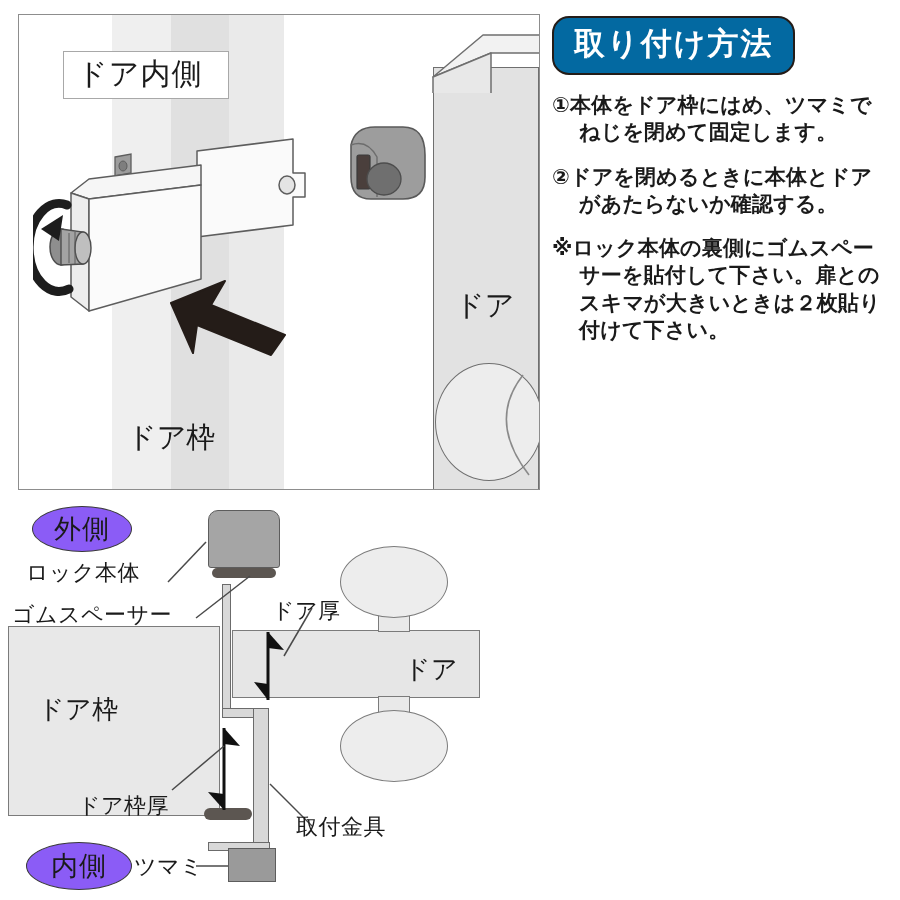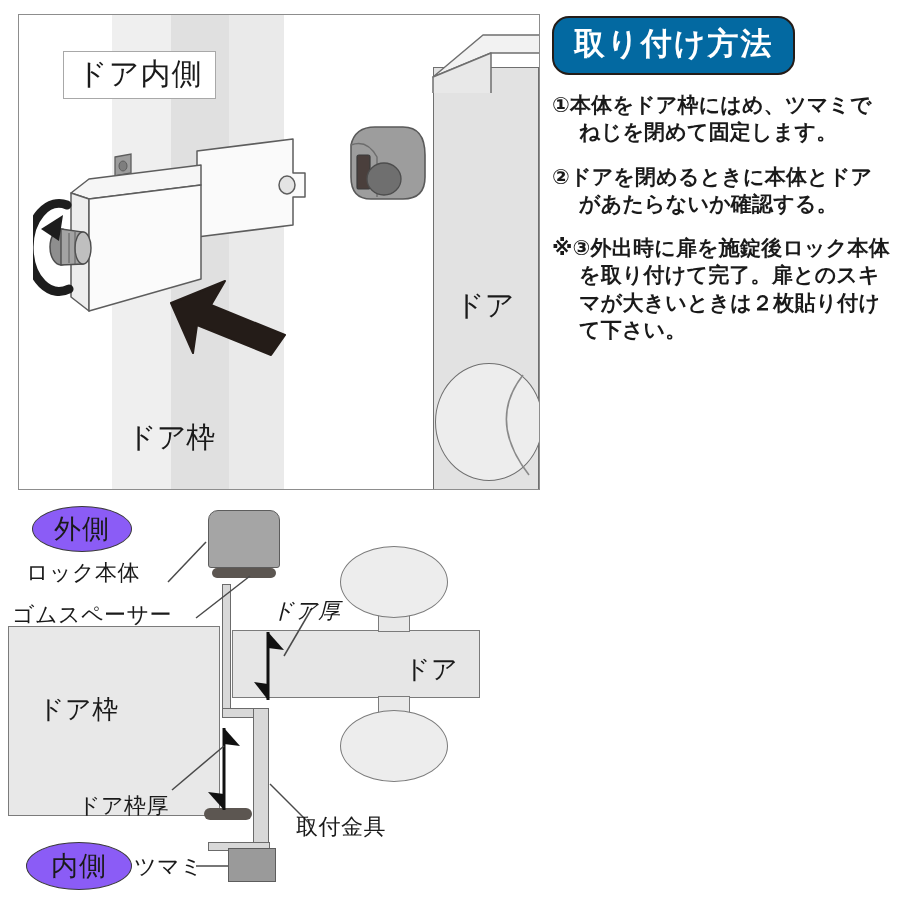--- a/index.html
+++ b/index.html
@@ -18,21 +18,21 @@
     position:absolute;left:18px;top:14px;width:522px;height:476px;
     border:1.5px solid #8d8d8d;background:#ffffff;box-sizing:border-box;
     overflow:hidden;
   }
   .stripe{position:absolute;top:0;bottom:0;}
   .stripe.edge{border-right:1px solid #b4b4b4;}
 
   #doorframe-label{
     left:44px;top:36px;font-size:30px;letter-spacing:1px;
     background:#ffffff;border:1.5px solid #a8a8a8;
-    padding:7px 13px 9px 13px;font-weight:400;
+    padding:7px 26px 9px 13px;font-weight:400;
   }
 
   
   #door-slab-face{
     position:absolute;left:414px;top:52px;width:106px;height:424px;
     background:#e2e2e2;border:1.5px solid #6f6f6f;box-sizing:border-box;
   }
 
   
   #door-knob-top{
@@ -146,21 +146,21 @@
     </svg>
 
     <div class="lbl" style="left:108px;top:408px;font-size:29px;">ドア枠</div>
     <div class="lbl" style="left:436px;top:276px;font-size:29px;">ドア</div>
   </div>
 
   <div id="instructions">
     <div id="instr-title">取り付け方法</div>
     <div class="instr-item">①本体をドア枠にはめ、ツマミでねじを閉めて固定します。</div>
     <div class="instr-item">②ドアを閉めるときに本体とドアがあたらないか確認する。</div>
-    <div class="instr-item">※③外出時に扉を施錠後ロック本体を取り付けて完了。扉とのスキマが大きいときは２枚貼り付けて下さい。</div>
+    <div class="instr-item">※ロック本体の裏側にゴムスペーサーを貼付して下さい。扉とのスキマが大きいときは２枚貼り付けて下さい。</div>
   </div>
 
   <div id="bottom-diagram">
 
     <div class="frameblk" style="left:8px;top:130px;width:212px;height:190px;"></div>
 
     <div class="doorblk" style="left:232px;top:134px;width:248px;height:68px;"></div>
 
     <div class="neck" style="left:378px;top:110px;width:32px;height:26px;"></div>
     <div class="knob-ell" style="left:340px;top:50px;width:108px;height:72px;"></div>
@@ -199,21 +199,21 @@
       <line x1="172" y1="294" x2="224" y2="250" stroke="#4a4a4a" stroke-width="1.5"></line>
       <line x1="270" y1="288" x2="312" y2="330" stroke="#4a4a4a" stroke-width="1.5"></line>
       <line x1="196" y1="370" x2="228" y2="370" stroke="#4a4a4a" stroke-width="1.5"></line>
     </svg>
 
     <div class="ellipse-badge" style="left:32px;top:10px;width:98px;height:44px;">外側</div>
     <div class="ellipse-badge" style="left:26px;top:346px;width:104px;height:46px;">内側</div>
 
     <div class="callout" style="left:26px;top:62px;">ロック本体</div>
     <div class="callout" style="left:12px;top:104px;">ゴムスペーサー</div>
-    <div class="callout" style="left:272px;top:100px;font-style:italic;">ドア厚</div>
+    <div class="callout" style="left:272px;top:100px;">ドア厚</div>
     <div class="callout" style="left:404px;top:156px;font-size:26px;">ドア</div>
     <div class="callout" style="left:38px;top:196px;font-size:26px;">ドア枠</div>
     <div class="callout" style="left:78px;top:295px;">ドア枠厚</div>
     <div class="callout" style="left:296px;top:316px;">取付金具</div>
     <div class="callout" style="left:134px;top:356px;">ツマミ</div>
   </div>
 
 </div>
 
 </body></html>

